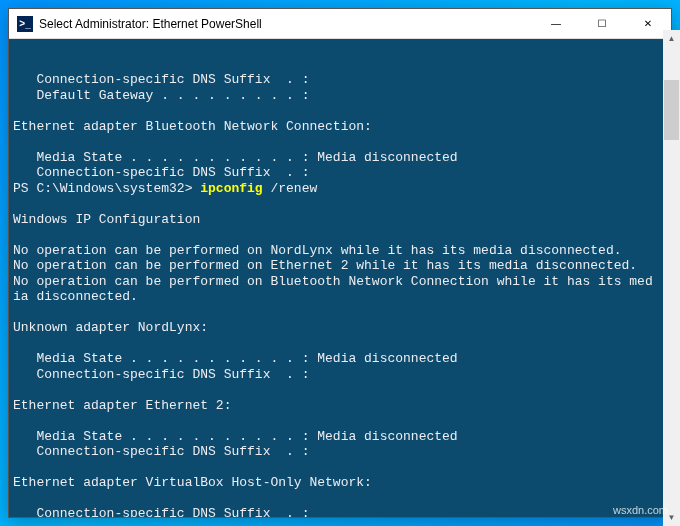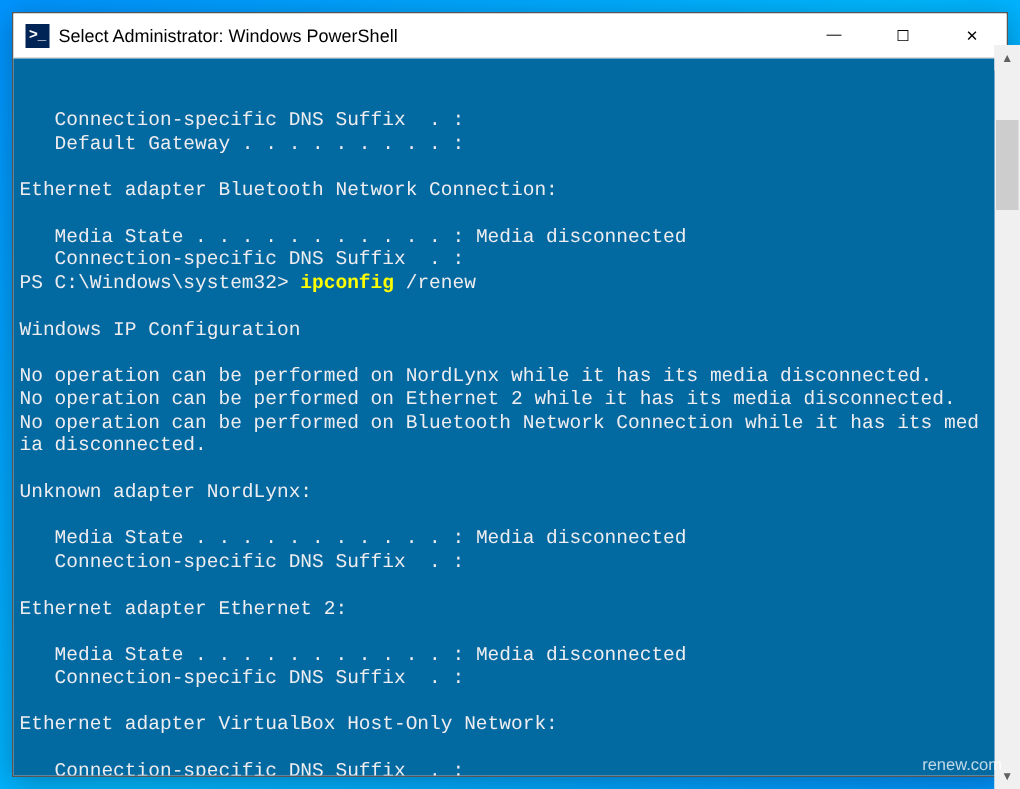--- a/index.html
+++ b/index.html
@@ -55,21 +55,21 @@
       height: 100%;
       display: flex;
       align-items: center;
       justify-content: center;
       font-size: 10px;
       color: #000;
       font-family: 'Segoe UI', sans-serif;
     }
     .terminal {
       flex: 1;
-      background: #0369a1;
+      background: #0c4a6e;
       color: #eeedf0;
       font-family: Consolas, 'Courier New', monospace;
       font-size: 13px;
       line-height: 15.5px;
       padding: 2px 0 2px 4px;
       overflow: hidden;
       position: relative;
       white-space: pre-wrap;
       word-break: break-all;
     }
@@ -116,29 +116,29 @@
       font-family: Arial, sans-serif;
       pointer-events: none;
     }
   </style>
 </head>
 <body>
 
 <div class="window">
   <div class="titlebar">
     <div class="titlebar-icon">&gt;_</div>
-    <div class="titlebar-text">Select Administrator: Windows PowerShell</div>
+    <div class="titlebar-text">Select Administrator: Ethernet PowerShell</div>
     <div class="win-controls">
       <div class="win-btn">—</div>
       <div class="win-btn">☐</div>
       <div class="win-btn close">✕</div>
     </div>
   </div>
   <div class="terminal">
     <div class="terminal-content" id="term"><div>   Connection-specific DNS Suffix  . :</div><div>   Default Gateway . . . . . . . . . :</div><div>&nbsp;</div><div>Ethernet adapter Bluetooth Network Connection:</div><div>&nbsp;</div><div>   Media State . . . . . . . . . . . : Media disconnected</div><div>   Connection-specific DNS Suffix  . :</div><div><span>PS C:\Windows\system32&gt; </span><span class="yellow">ipconfig </span><span>/renew</span></div><div>&nbsp;</div><div>Windows IP Configuration</div><div>&nbsp;</div><div>No operation can be performed on NordLynx while it has its media disconnected.</div><div>No operation can be performed on Ethernet 2 while it has its media disconnected.</div><div>No operation can be performed on Bluetooth Network Connection while it has its media disconnected.</div><div>&nbsp;</div><div>Unknown adapter NordLynx:</div><div>&nbsp;</div><div>   Media State . . . . . . . . . . . : Media disconnected</div><div>   Connection-specific DNS Suffix  . :</div><div>&nbsp;</div><div>Ethernet adapter Ethernet 2:</div><div>&nbsp;</div><div>   Media State . . . . . . . . . . . : Media disconnected</div><div>   Connection-specific DNS Suffix  . :</div><div>&nbsp;</div><div>Ethernet adapter VirtualBox Host-Only Network:</div><div>&nbsp;</div><div>   Connection-specific DNS Suffix  . :</div></div>
   </div>
   <div class="scrollbar">
     <div class="scroll-arrow up">▲</div>
     <div class="scroll-thumb"></div>
     <div class="scroll-arrow down">▼</div>
   </div>
 </div>
-<div class="watermark">renew.com</div>
+<div class="watermark">wsxdn.com</div>
 
 </body></html>

